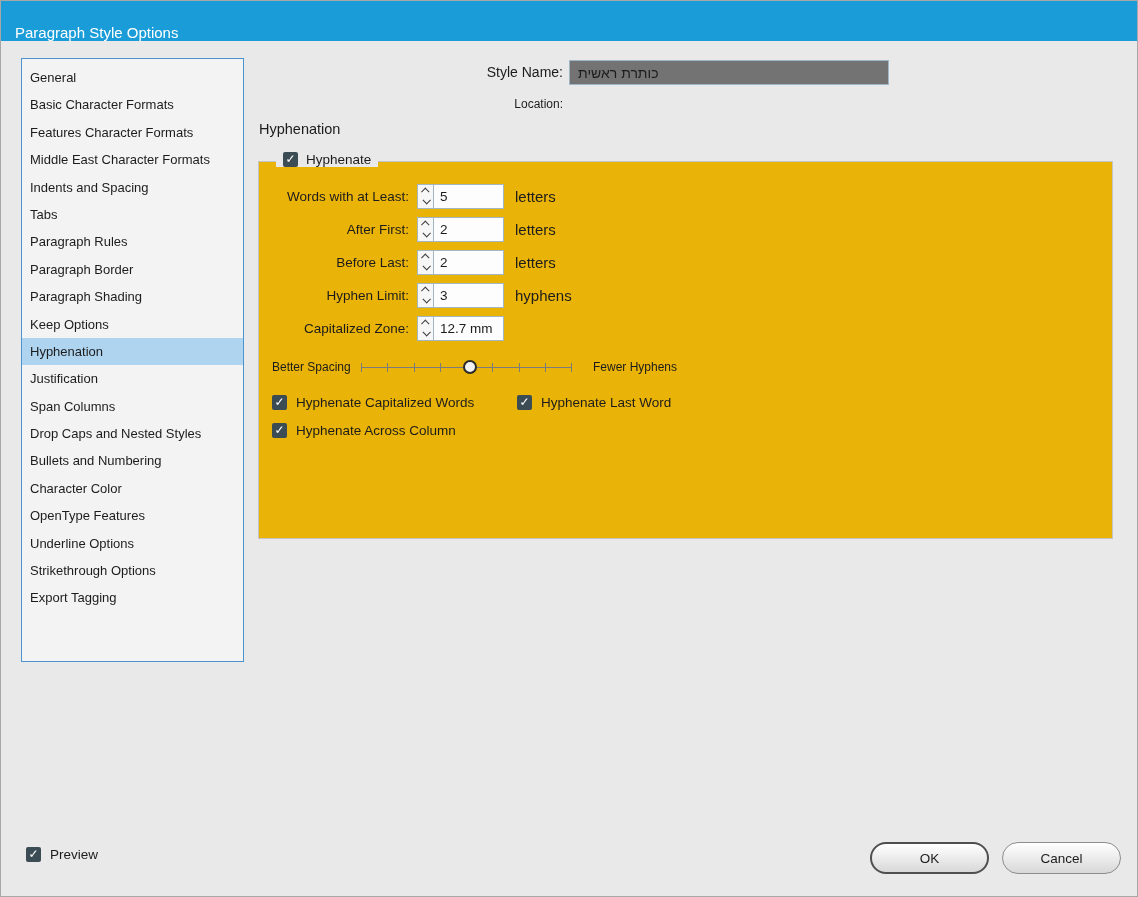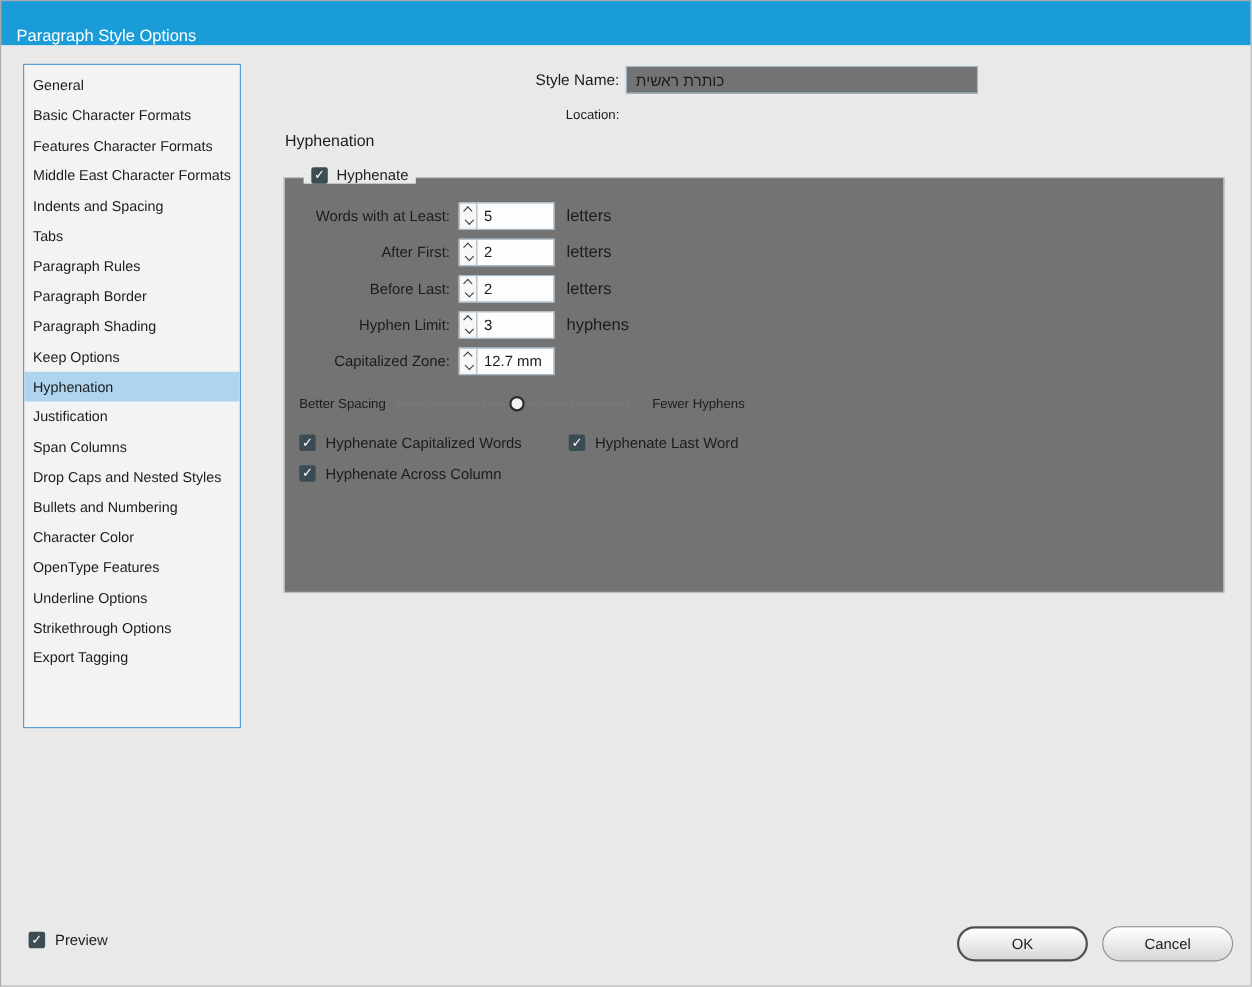--- a/index.html
+++ b/index.html
@@ -20,21 +20,21 @@
     color: #ffffff;
     display: flex;
     align-items: flex-end;
     padding-left: 14px;
     font-size: 15px;
   }
   
   .sidebar {
     position: absolute;
     left: 20px; top: 57px;
-    width: 198px; height: 604px;
+    width: 223px; height: 604px;
     background: #f3f3f3;
     border: 1px solid #4b94cf;
     overflow: hidden;
     padding-top: 5px;
   }
   .sidebar-item {
     height: 27.4px;
     line-height: 27.4px;
     padding-left: 8px;
     white-space: nowrap;
@@ -71,21 +71,21 @@
     position: absolute;
     left: 258px; top: 120px;
     font-size: 14.5px;
   }
   
   .groupbox {
     position: absolute;
     left: 257px; top: 160px;
     width: 855px; height: 378px;
     border: 1px solid #c4c4c4;
-    background: #737373;
+    background: #eab308;
   }
   .legend {
     position: absolute;
     top: -10px; left: 17px;
     background: #e9e9e9;
     padding: 0 7px;
     display: flex;
     align-items: center;
     gap: 8px;
     font-size: 13.5px;

